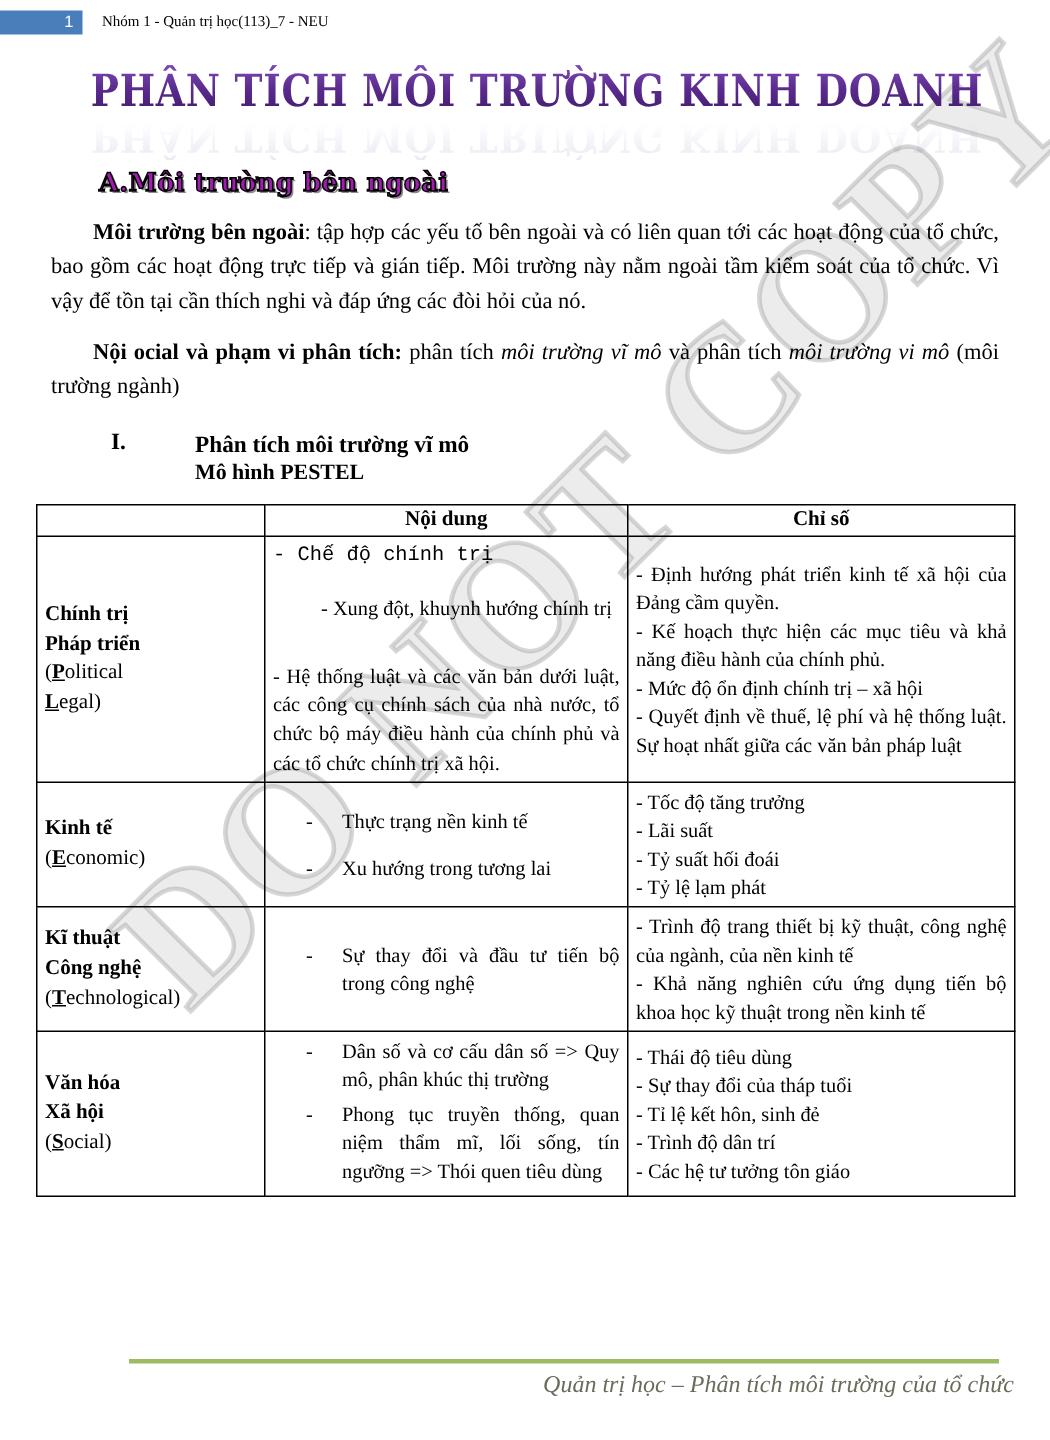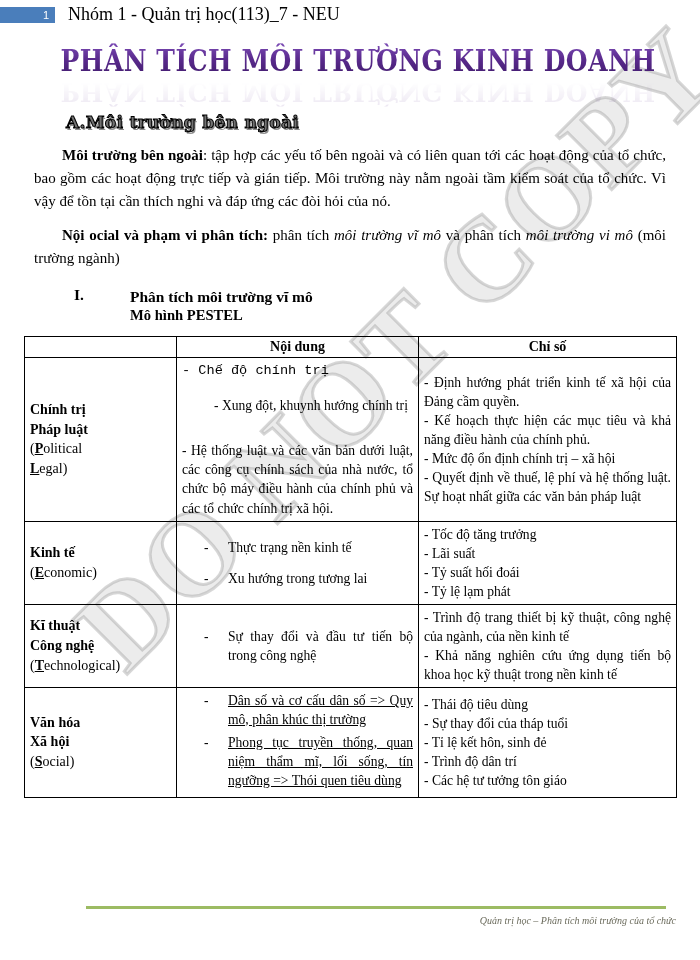--- a/index.html
+++ b/index.html
@@ -60,21 +60,21 @@
     font-family: "Liberation Sans", sans-serif;
     font-size: 11px;
     text-align: right;
     padding-right: 6px;
     line-height: 16px;
   }
   #header-title {
     position: absolute;
     left: 68px;
     top: 5px;
-    font-size: 18px;
+    font-size: 10px;
     line-height: 19px;
     white-space: nowrap;
   }
 
   
   #main-title-wrap {
     position: relative;
     text-align: center;
     margin-top: 16px;
     z-index: 10;
@@ -113,21 +113,21 @@
     pointer-events: none;
   }
 
   
   #section-a {
     position: relative;
     margin: 14px 0 0 66px;
     font-family: "DejaVu Serif", "Liberation Serif", serif;
     font-size: 17px;
     font-weight: bold;
-    color: #737373;
+    color: #a21caf;
     -webkit-text-stroke: 1px #000000;
     text-shadow: 1.5px 1.5px 0 rgba(0,0,0,0.45);
     z-index: 10;
     letter-spacing: 0.3px;
   }
 
   
   .para {
     position: relative;
     z-index: 10;
@@ -222,37 +222,37 @@
     text-align: justify;
     margin-bottom: 12px;
   }
   .dash-list li:last-child { margin-bottom: 0; }
   .dash-list li::before {
     content: "-";
     position: absolute;
     left: 22px;
     top: 0;
   }
-  .dash-list.tight li { margin-bottom: 4px; text-decoration: underline; }
+  .dash-list.tight li { margin-bottom: 4px; }
 
   
   #footer-rule {
     position: absolute;
     left: 86px;
     top: 906px;
     width: 580px;
     height: 3px;
     background: #9cbb63;
     z-index: 10;
   }
   #footer-text {
     position: absolute;
     right: 24px;
     top: 915px;
-    font-size: 10px;
+    font-size: 16px;
     font-style: italic;
     color: #6b6b5c;
     z-index: 10;
   }
 </style>
 </head>
 <body>
 
 <div id="watermark">
   <div class="wm-text">DO NOT COPY</div>
@@ -297,21 +297,21 @@
       <th></th>
       <th>Nội dung</th>
       <th>Chỉ số</th>
     </tr>
   </thead>
   <tbody>
 
     <tr>
       <td class="cat-cell">
         <div>Chính trị</div>
-        <div>Pháp luật</div>
+        <div>Pháp triển</div>
         <div class="cat-en"><span>(</span><b>P</b><span>olitical</span></div>
         <div class="cat-en"><b>L</b><span>egal)</span></div>
       </td>
       <td class="content-cell">
         <p class="spaced">- Chế độ chính trị</p>
         <p class="spaced-lg">- Xung đột, khuynh hướng chính trị</p>
         <p>- Hệ thống luật và các văn bản dưới luật, các công cụ chính sách của nhà nước, tổ chức bộ máy điều hành của chính phủ và các tổ chức chính trị xã hội.</p>
       </td>
       <td class="index-cell">
         <p>- Định hướng phát triển kinh tế xã hội của Đảng cầm quyền.</p>

